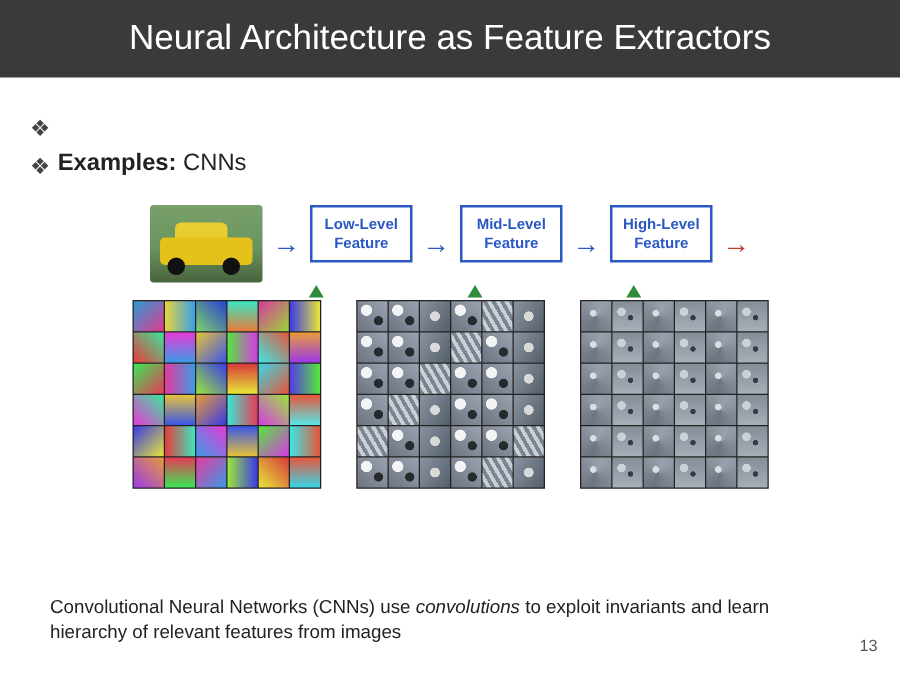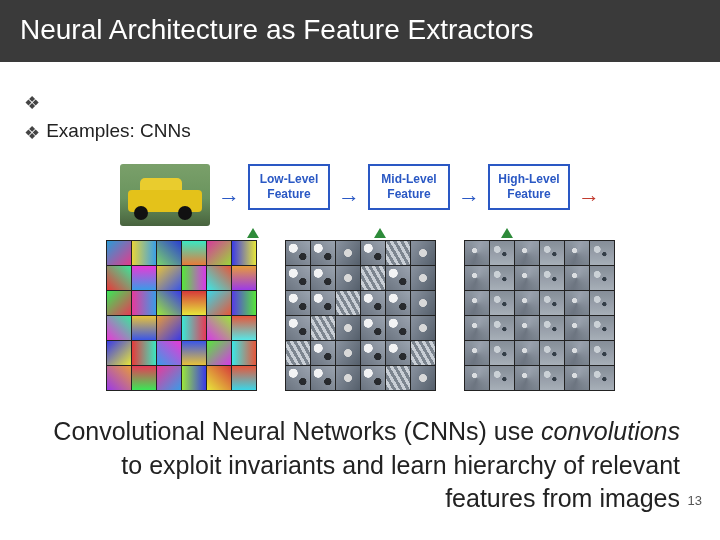--- a/index.html
+++ b/index.html
@@ -10,38 +10,39 @@
     font-family: Arial, Helvetica, sans-serif;
     position: relative;
     overflow: hidden;
   }
   .title-bar {
     background: #3a3a3a;
     color: #ffffff;
     padding: 14px 20px 16px 20px;
     font-size: 28px;
     font-weight: 400;
+    text-align: center;
   }
   .content {
     padding: 28px 24px 0 24px;
   }
   .bullet-line {
     display: flex;
     align-items: flex-start;
     gap: 6px;
     font-size: 19px;
     color: #222;
     margin-bottom: 4px;
   }
   .bullet-mark {
     color: #444;
     font-size: 18px;
     line-height: 26px;
   }
-  .bold { font-weight: 400; }
+  .bold { font-weight: 700; }
   .diagram-wrap {
     margin: 18px auto 0 auto;
     width: 560px;
   }
   .flow-row {
     display: flex;
     align-items: flex-start;
     gap: 8px;
     justify-content: center;
   }
@@ -172,31 +173,31 @@
   .gC .cell:nth-child(2n){
     background:
       radial-gradient(circle at 60% 55%, #2f3a44 0 10%, transparent 12%),
       radial-gradient(circle at 30% 35%, #cfd5db 0 14%, transparent 16%),
       linear-gradient(#858e99,#a9b1bb);
   }
   .caption {
     position: absolute;
     left: 0; right: 0;
     bottom: 24px;
-    text-align: right;
-    font-size: 25px;
+    text-align: left;
+    font-size: 15px;
     color: #222;
     padding: 0 40px;
     line-height: 1.35;
   }
   .caption .ital { font-style: italic; }
   .page-num {
     position: absolute;
     right: 18px;
-    bottom: 32px;
+    bottom: 16px;
     font-size: 13px;
     color: #555;
   }
 </style>
 </head>
 <body>
 
 <div class="title-bar">Neural Architecture as Feature Extractors</div>
 
 <div class="content">

